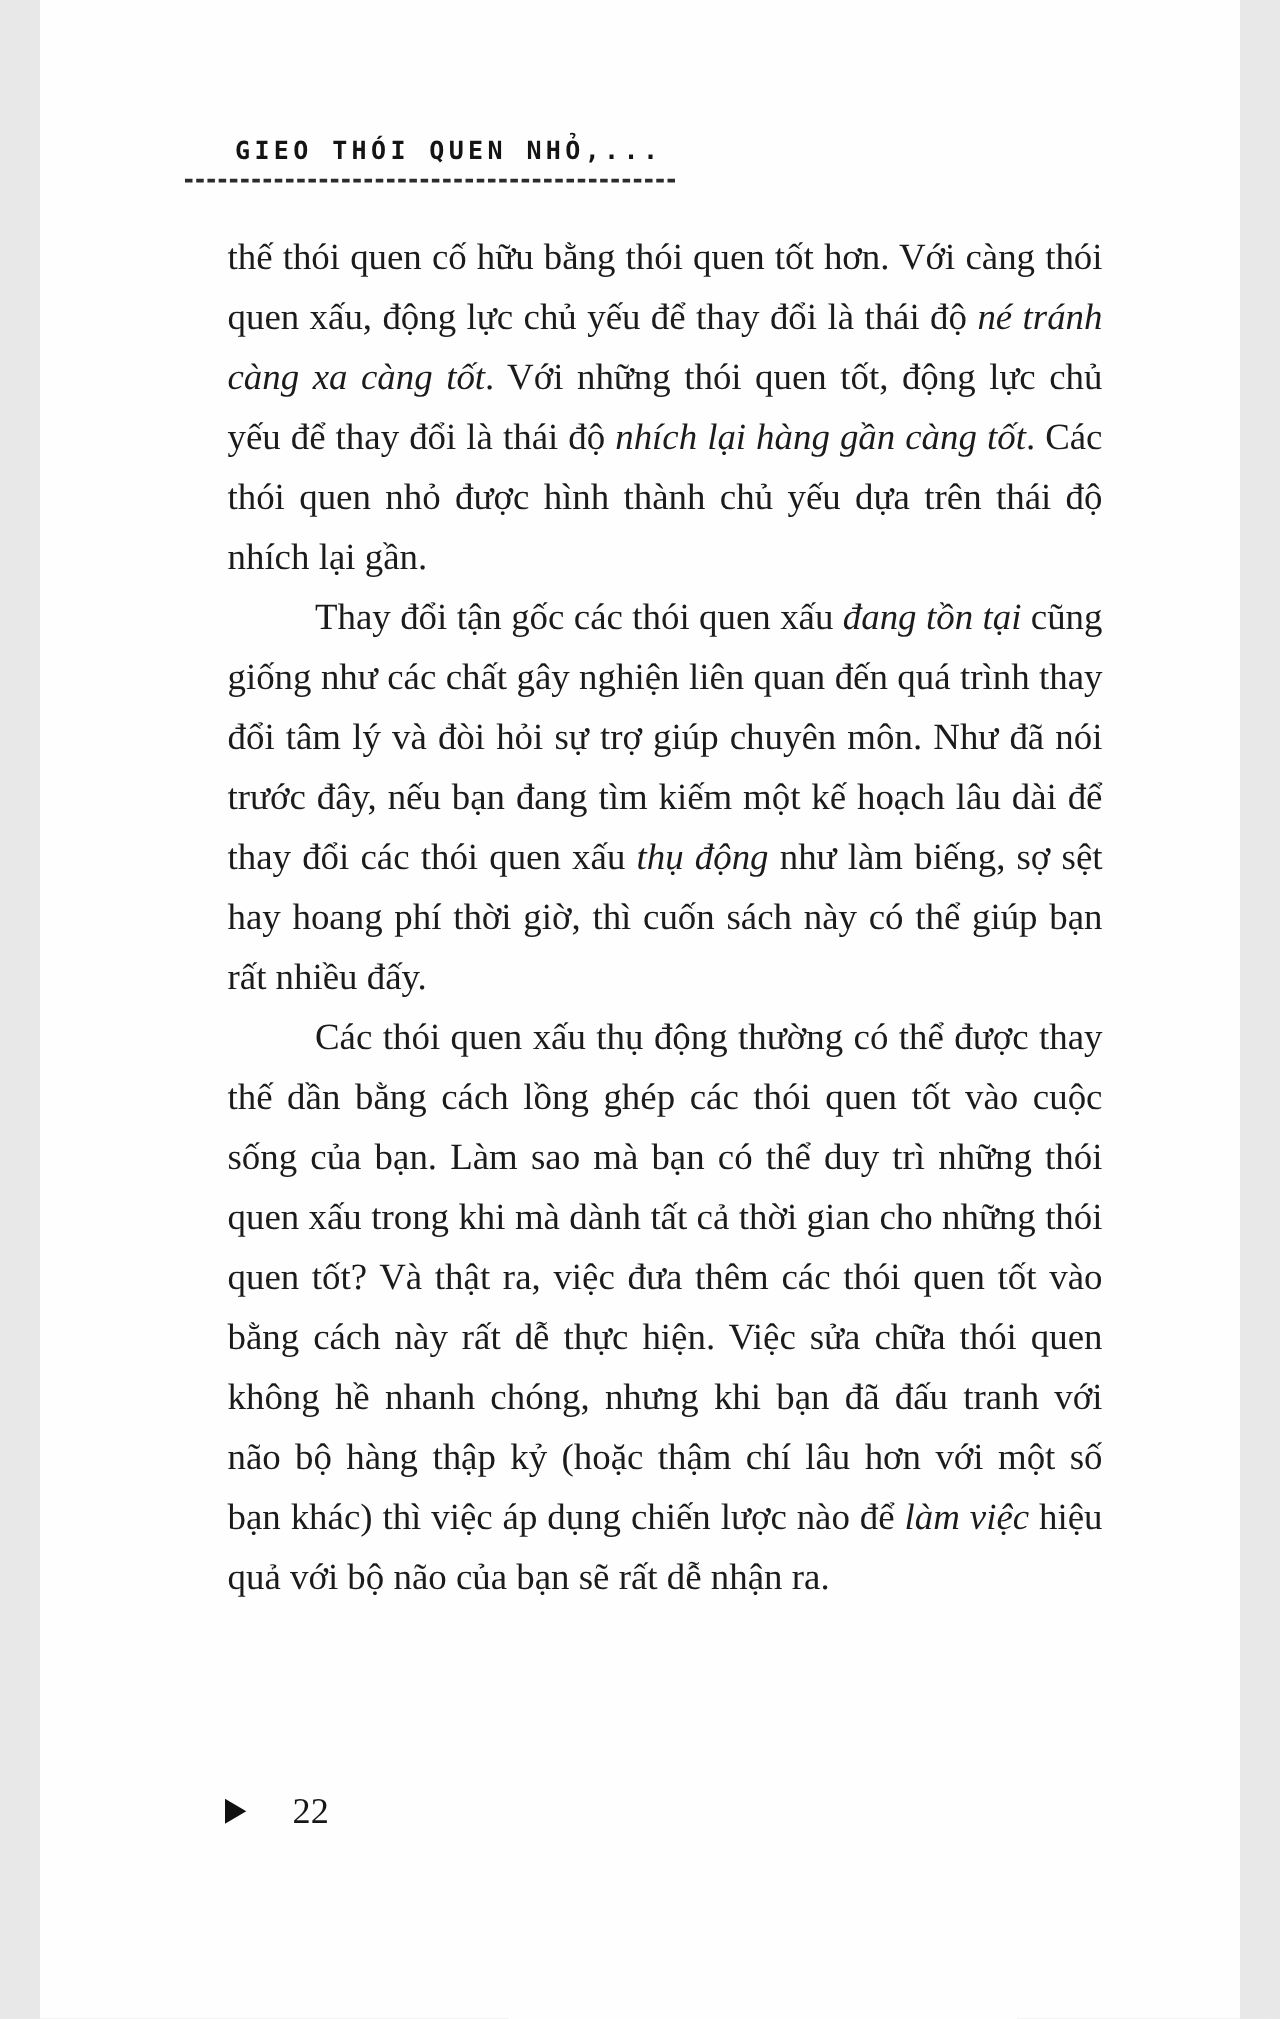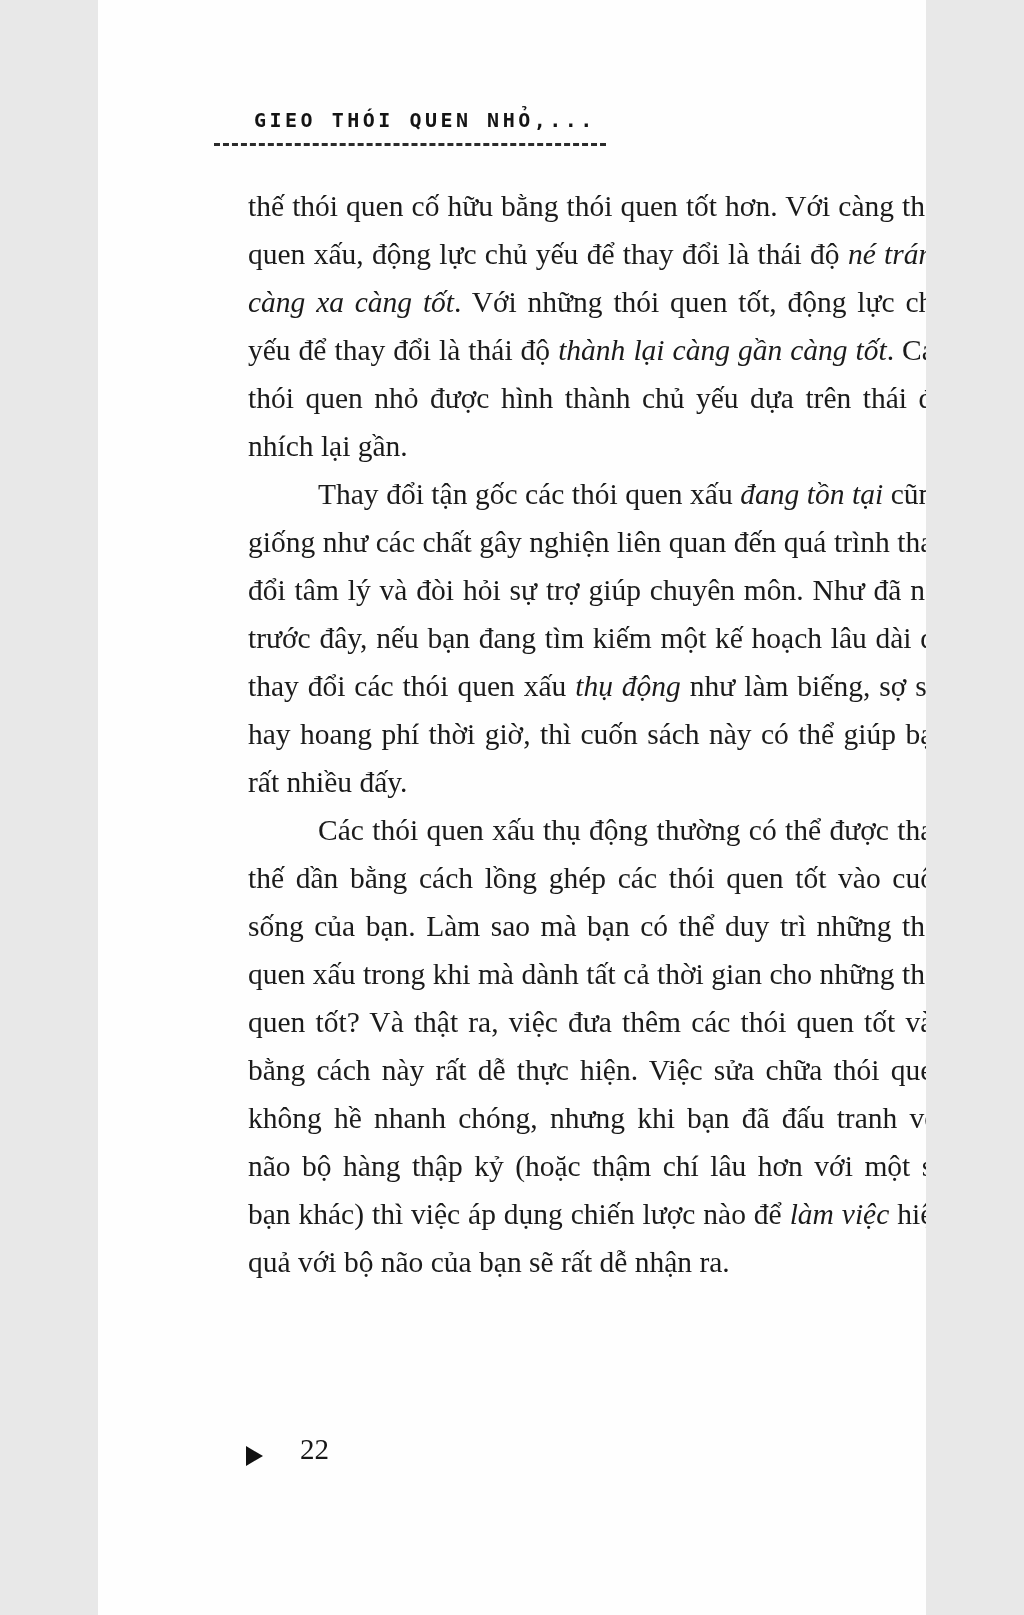--- a/index.html
+++ b/index.html
@@ -2,21 +2,21 @@
 <html><head>
 <meta charset="utf-8">
 <style>
   html, body {
     margin: 0;
     padding: 0;
     background: #e8e8e8;
   }
   .page {
     position: relative;
-    width: 828px;
+    width: 960px;
     height: 1615px;
     margin: 0 auto;
     background: #fefefe;
     color: #1b1b1b;
     font-family: "Liberation Serif", "DejaVu Serif", serif;
     overflow: hidden;
   }
   .running-header {
     position: absolute;
     top: 108px;
@@ -57,21 +57,21 @@
     text-indent: 70px;
   }
   .body-text em {
     font-style: italic;
   }
   .page-footer {
     position: absolute;
     top: 1432px;
     left: 148px;
     display: flex;
-    align-items: flex-end;
+    align-items: center;
   }
   .page-footer .marker-triangle {
     width: 0;
     height: 0;
     border-left: 17px solid #111;
     border-top: 10px solid transparent;
     border-bottom: 10px solid transparent;
     margin-right: 37px;
   }
   .page-footer .page-number {
@@ -86,21 +86,21 @@
 
 <div class="page">
 
   <div class="running-header">
     <span class="title">GIEO THÓI QUEN NHỎ,...</span>
     <div class="rule"></div>
   </div>
 
   <div class="body-text">
 
-  <p><span>thế thói quen cố hữu bằng thói quen tốt hơn. Với càng thói quen xấu, động lực chủ yếu để thay đổi là thái độ </span><em>né tránh càng xa càng tốt</em><span>. Với những thói quen tốt, động lực chủ yếu để thay đổi là thái độ </span><em>thành lại càng gần càng tốt</em><span>. Các thói quen nhỏ được hình thành chủ yếu dựa trên thái độ nhích lại gần.</span></p>
+  <p><span>thế thói quen cố hữu bằng thói quen tốt hơn. Với càng thói quen xấu, động lực chủ yếu để thay đổi là thái độ </span><em>né tránh càng xa càng tốt</em><span>. Với những thói quen tốt, động lực chủ yếu để thay đổi là thái độ </span><em>nhích lại hàng gần càng tốt</em><span>. Các thói quen nhỏ được hình thành chủ yếu dựa trên thái độ nhích lại gần.</span></p>
       <p class="indent"><span>Thay đổi tận gốc các thói quen xấu </span><em>đang tồn tại</em><span> cũng giống như các chất gây nghiện liên quan đến quá trình thay đổi tâm lý và đòi hỏi sự trợ giúp chuyên môn. Như đã nói trước đây, nếu bạn đang tìm kiếm một kế hoạch lâu dài để thay đổi các thói quen xấu </span><em>thụ động</em><span> như làm biếng, sợ sệt hay hoang phí thời giờ, thì cuốn sách này có thể giúp bạn rất nhiều đấy.</span></p>
       <p class="indent"><span>Các thói quen xấu thụ động thường có thể được thay thế dần bằng cách lồng ghép các thói quen tốt vào cuộc sống của bạn. Làm sao mà bạn có thể duy trì những thói quen xấu trong khi mà dành tất cả thời gian cho những thói quen tốt? Và thật ra, việc đưa thêm các thói quen tốt vào bằng cách này rất dễ thực hiện. Việc sửa chữa thói quen không hề nhanh chóng, nhưng khi bạn đã đấu tranh với não bộ hàng thập kỷ (hoặc thậm chí lâu hơn với một số bạn khác) thì việc áp dụng chiến lược nào để </span><em>làm việc</em><span> hiệu quả với bộ não của bạn sẽ rất dễ nhận ra.</span></p>
     </div>
 
   <div class="page-footer">
     <span class="marker-triangle"></span>
     <span class="page-number">22</span>
   </div>
 
 </div>

